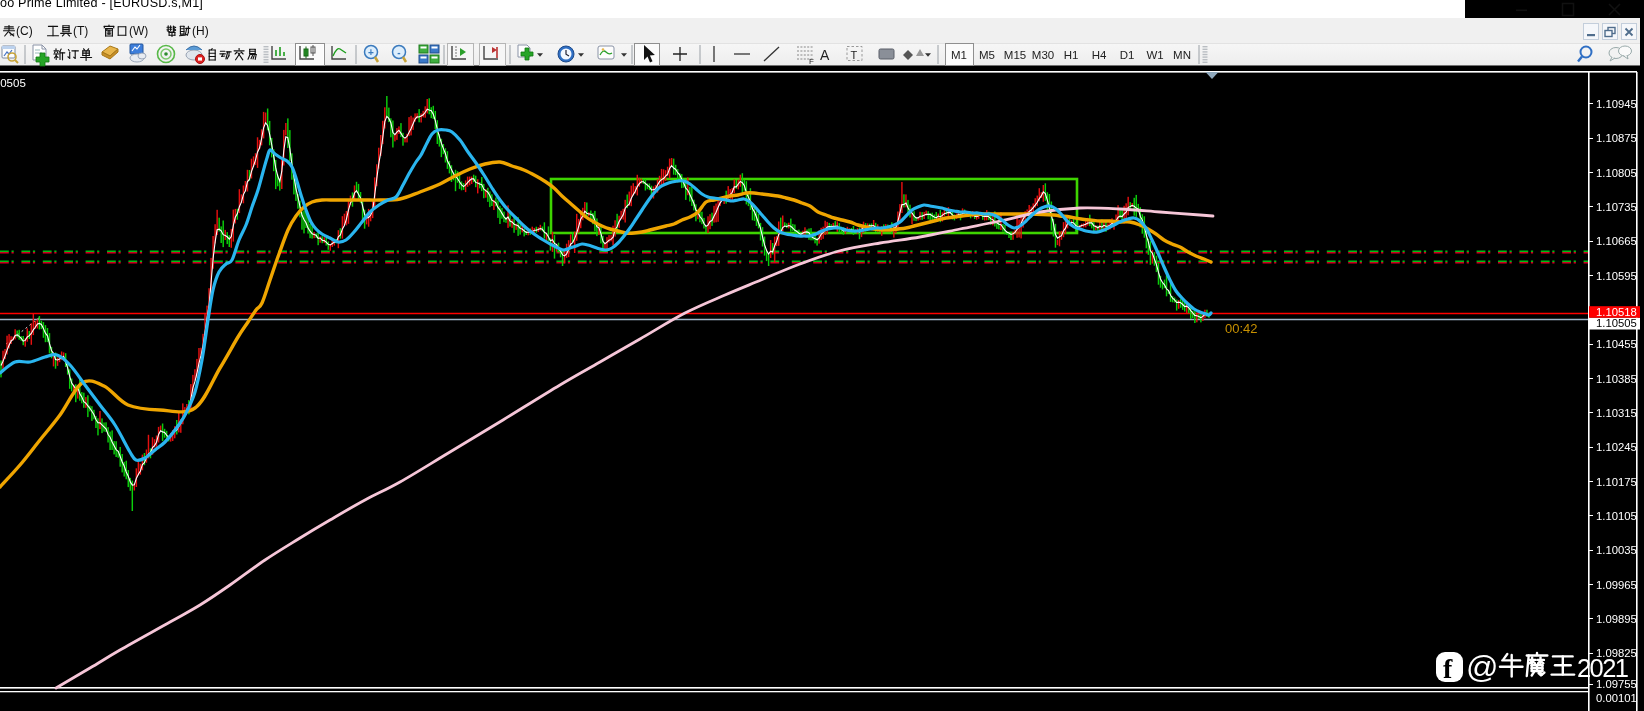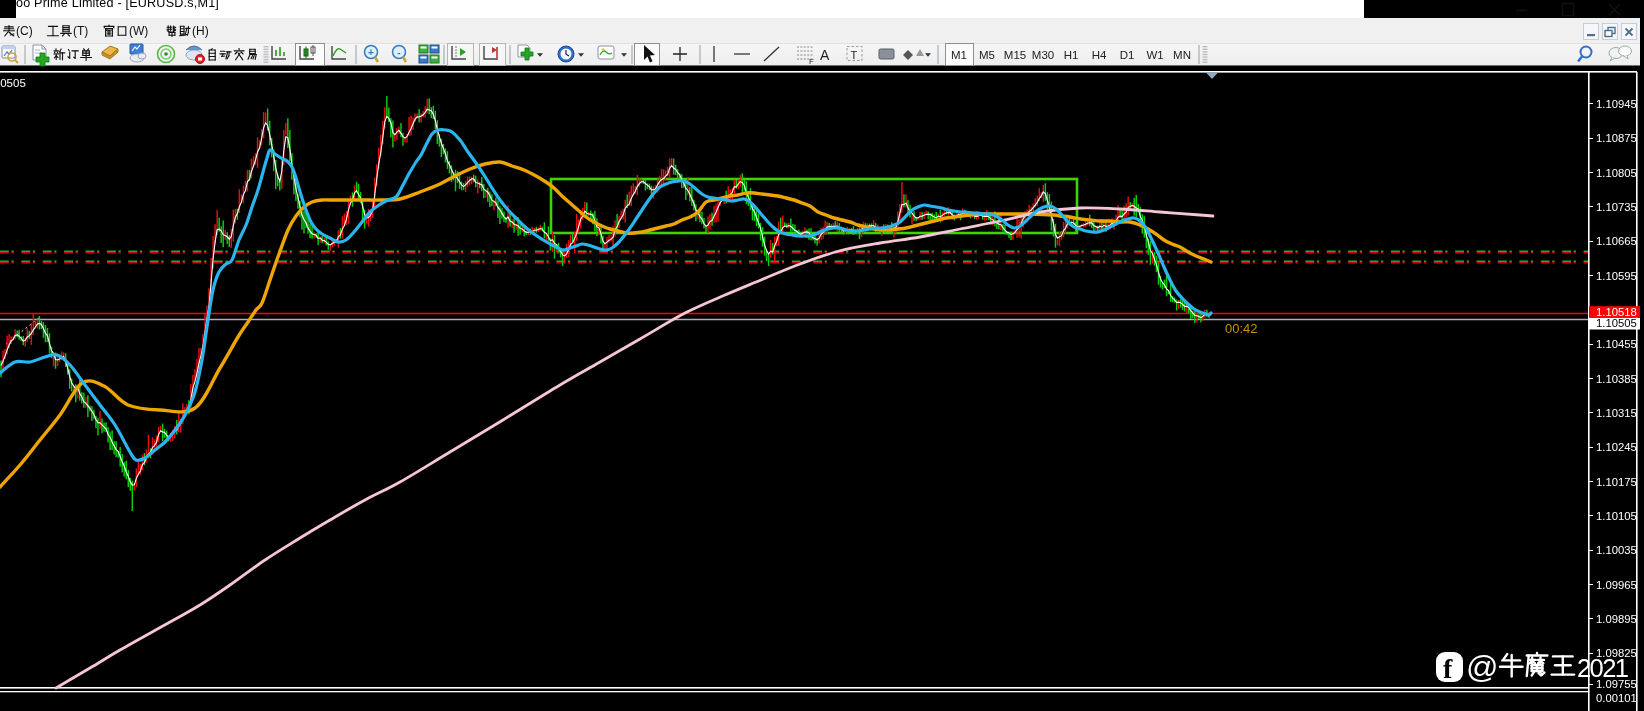--- a/index.html
+++ b/index.html
@@ -1,15 +1,15 @@
 <!DOCTYPE html>
 <html><head><meta charset="utf-8"><style>
 *{margin:0;padding:0;box-sizing:border-box}
 body{width:1644px;height:711px;overflow:hidden;background:#000;font-family:"Liberation Sans",sans-serif;position:relative}
-.titlebar{position:absolute;left:16px;top:0;width:1348px;height:18px;background:#fff}
+.titlebar{position:absolute;left:0;top:0;width:1465px;height:18px;background:#fff}
 .title{position:absolute;left:0;top:-4px;font-size:12.6px;color:#000;letter-spacing:0.2px}
 .menubar{position:absolute;left:0;top:18px;width:1640px;height:26px;background:#f0f0f0;border-bottom:1px solid #e2e2e2}
 .toolbar{position:absolute;left:0;top:44px;width:1640px;height:22px;background:linear-gradient(#f6f6f6,#ededed)}
 .tb-edge{position:absolute;left:0;top:65px;width:1640px;height:1px;background:#707070}
 .gapblack{position:absolute;left:0;top:66px;width:1644px;height:5px;background:#000}
 .rightedge{position:absolute;left:1640px;top:0;width:4px;height:711px;background:#000}
 </style></head>
 <body>
 <div class="titlebar">
     <div class="title">oo Prime Limited - [EURUSD.s,M1]</div>

